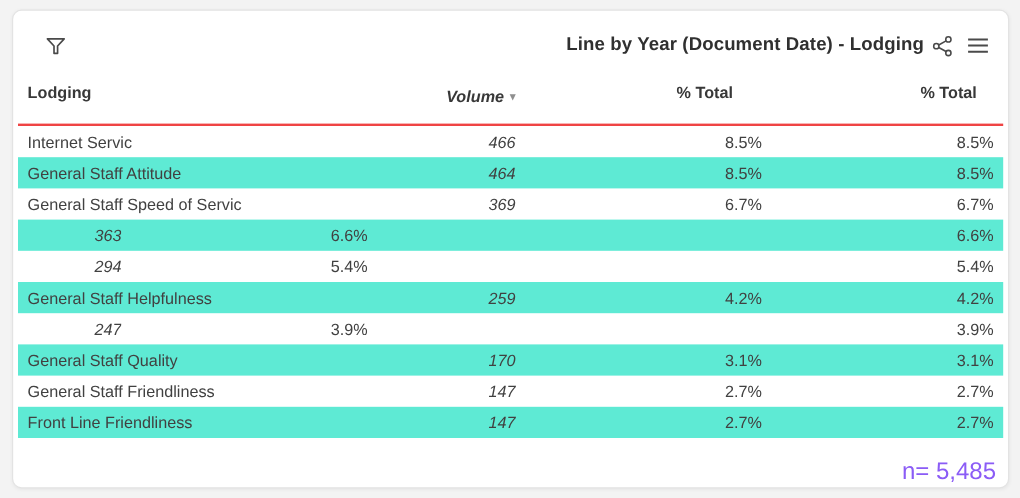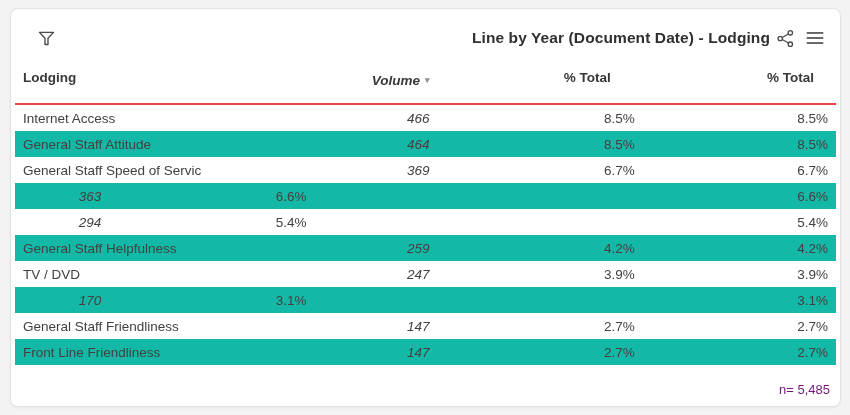--- a/index.html
+++ b/index.html
@@ -27,28 +27,28 @@
     padding-bottom:9px; border-bottom:2px solid #ef4444;
   }
   .th { font-weight:bold; font-size:13.5px; color:#383838; box-sizing:border-box; cursor:pointer; }
   .th-lodging { width:40%; padding-left:8px; text-align:left; }
   .th-volume  { width:10.5%; text-align:right; font-style:italic; transform:translateY(3px); white-space:nowrap; }
   .sort-caret { font-style:normal; font-size:9px; color:#8f8f8f; margin-left:5px; position:relative; top:-2px; }
   .th-parent  { width:25%; text-align:right; padding-right:24px; }
   .th-total   { flex:1; text-align:right; padding-right:22px; }
 
   .row { display:flex; align-items:center; height:26px; font-size:13.5px; color:#414141; cursor:pointer; }
-  .row.alt { background:#14b8a6; }
+  .row.alt { background:#5eead4; }
   .cell { box-sizing:border-box; white-space:nowrap; overflow:hidden; }
   .cell-lodging { width:40%; padding-left:8px; }
   .cell-volume  { width:10.5%; text-align:right;font-style:italic; }
   .cell-parent  { width:25%; text-align:right; }
   .cell-total   { flex:1; text-align:right; padding-right:8px; }
 
-  .footer { text-align:right; padding:17px 10px 0 0; font-size:13px; color:#701a75; }
+  .footer { text-align:right; padding:17px 10px 0 0; font-size:20px; color:#8b5cf6; }
   svg { display:block; }
 </style>
 </head>
 <body>
 
 <div class="stage">
   <div class="card">
 
     <div class="card-header">
       <button class="icon-btn" title="Filter">
@@ -86,21 +86,21 @@
         <div class="th th-lodging">Lodging</div>
         <div class="th th-volume">
           <span>Volume</span><span class="sort-caret">▾</span>
         </div>
         <div class="th th-parent">% Total</div>
         <div class="th th-total">% Total</div>
       </div>
 
       <div>
         <div class="row">
-          <div class="cell cell-lodging">Internet Access</div>
+          <div class="cell cell-lodging">Internet Servic</div>
           <div class="cell cell-volume">466</div>
           <div class="cell cell-parent">8.5%</div>
           <div class="cell cell-total">8.5%</div>
         </div>
         <div class="row alt">
           <div class="cell cell-lodging">General Staff Attitude</div>
           <div class="cell cell-volume">464</div>
           <div class="cell cell-parent">8.5%</div>
           <div class="cell cell-total">8.5%</div>
         </div>
@@ -120,26 +120,26 @@
           <div class="cell cell-parent">5.4%</div>
           <div class="cell cell-total">5.4%</div>
         </div>
         <div class="row alt">
           <div class="cell cell-lodging">General Staff Helpfulness</div>
           <div class="cell cell-volume">259</div>
           <div class="cell cell-parent">4.2%</div>
           <div class="cell cell-total">4.2%</div>
         </div>
         <div class="row">
-          <div class="cell cell-lodging">TV / DVD</div>
           <div class="cell cell-volume">247</div>
           <div class="cell cell-parent">3.9%</div>
           <div class="cell cell-total">3.9%</div>
         </div>
         <div class="row alt">
+          <div class="cell cell-lodging">General Staff Quality</div>
           <div class="cell cell-volume">170</div>
           <div class="cell cell-parent">3.1%</div>
           <div class="cell cell-total">3.1%</div>
         </div>
         <div class="row">
           <div class="cell cell-lodging">General Staff Friendliness</div>
           <div class="cell cell-volume">147</div>
           <div class="cell cell-parent">2.7%</div>
           <div class="cell cell-total">2.7%</div>
         </div>

